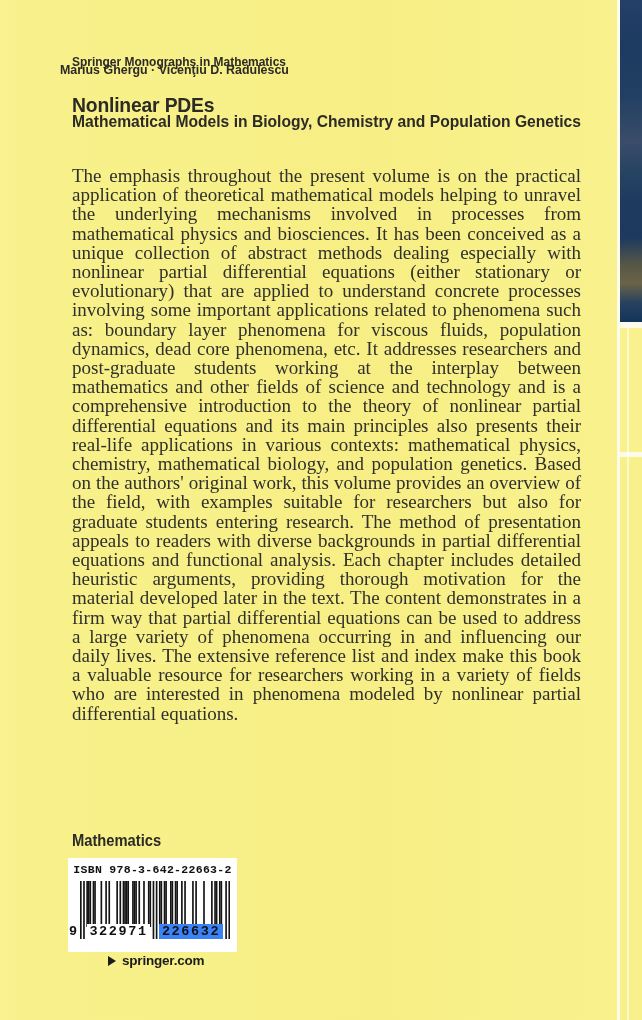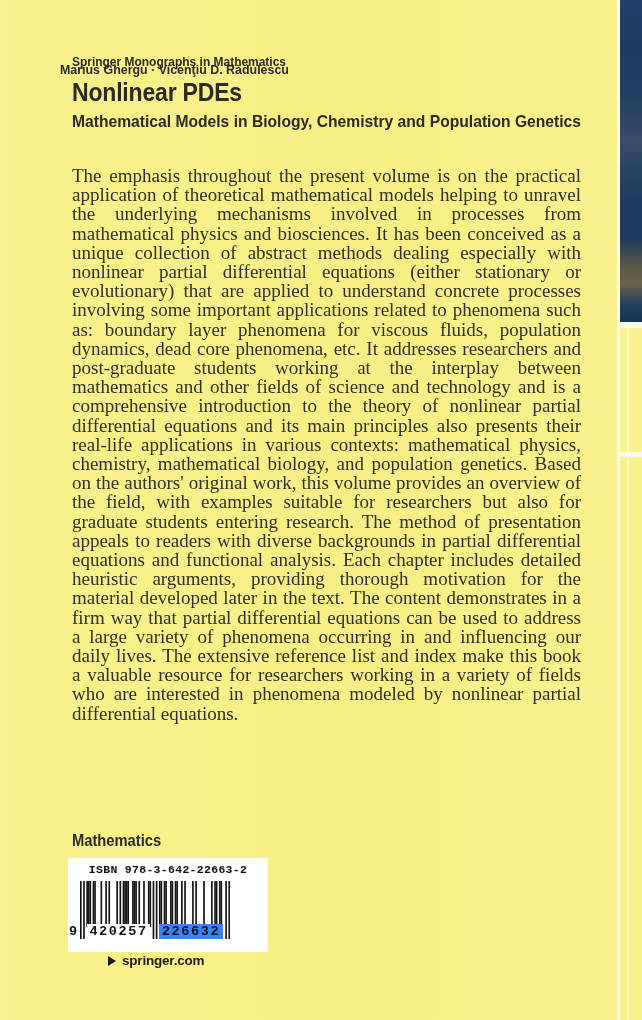--- a/index.html
+++ b/index.html
@@ -21,32 +21,32 @@
   .strip-gap1{height:6px;background:#fcfaea;}
   .strip-yellow1{height:124px;background:#f9f18e;}
   .strip-gap2{height:5px;background:#fcfaea;}
   .strip-yellow2{flex:1;background:#f8f08a;}
 
   .txt{color:#2b2a27;}
   .condensed{transform:scaleX(.92);transform-origin:left center;white-space:nowrap;}
 
   .series{position:absolute;left:72px;top:31px;font-size:13px;font-weight:bold;margin-top:23px;}
   .authors{position:absolute;left:60px;top:62px;font-size:13.5px;font-weight:bold;}
-  .title{position:absolute;left:72px;top:78px;font-size:25px;font-weight:bold;letter-spacing:-.2px;}
+  .title{position:absolute;left:72px;top:93px;font-size:21px;font-weight:bold;letter-spacing:-.2px;}
   .subtitle{position:absolute;left:72px;top:112px;font-size:17px;font-weight:bold;}
 
   .blurb{
     position:absolute;left:72px;top:166px;width:509px;
     font-family:"Liberation Serif",serif;
     font-size:19px;line-height:19.2px;text-align:justify;color:#30302c;
   }
 
   .category{position:absolute;left:72px;top:832px;font-size:16px;font-weight:bold;}
 
-  .barcode-box{position:absolute;left:68px;top:858px;width:200px;height:94px;background:#fff;}
+  .barcode-box{position:absolute;left:68px;top:858px;width:169px;height:94px;background:#fff;}
   .isbn-label{
     position:absolute;top:5px;left:0;width:100%;text-align:center;
     font-family:"Liberation Mono",monospace;font-weight:bold;font-size:11.5px;
     letter-spacing:.3px;color:#111;white-space:nowrap;
   }
   .bars{position:absolute;left:12px;top:23px;width:150px;height:58px;}
   .bars svg{display:block;width:150px;height:58px;fill:#141414;}
   .ean-digits{position:absolute;left:0;top:66px;width:174px;height:16px;
     font-family:"Liberation Mono",monospace;font-weight:bold;font-size:13.5px;color:#111;}
   .ean-first{position:absolute;left:1px;top:0;}
@@ -140,21 +140,21 @@
           <rect x="85" y="0" width="1.05" height="46"></rect>
           <rect x="86" y="0" width="1.05" height="46"></rect>
           <rect x="88" y="0" width="1.05" height="46"></rect>
           <rect x="89" y="0" width="1.05" height="46"></rect>
           <rect x="92" y="0" width="1.05" height="58"></rect>
           <rect x="94" y="0" width="1.05" height="58"></rect>
         </svg>
     </div>
     <div class="ean-digits">
       <span class="ean-first">9</span>
-      <span class="ean-g1">420257</span>
+      <span class="ean-g1">322971</span>
       <span class="ean-g2">226632</span>
     </div>
   </div>
 
   <div class="springer-line">
     <span class="springer-arrow"></span>
     <span class="springer-text">springer.com</span>
   </div>
 
 </div>

